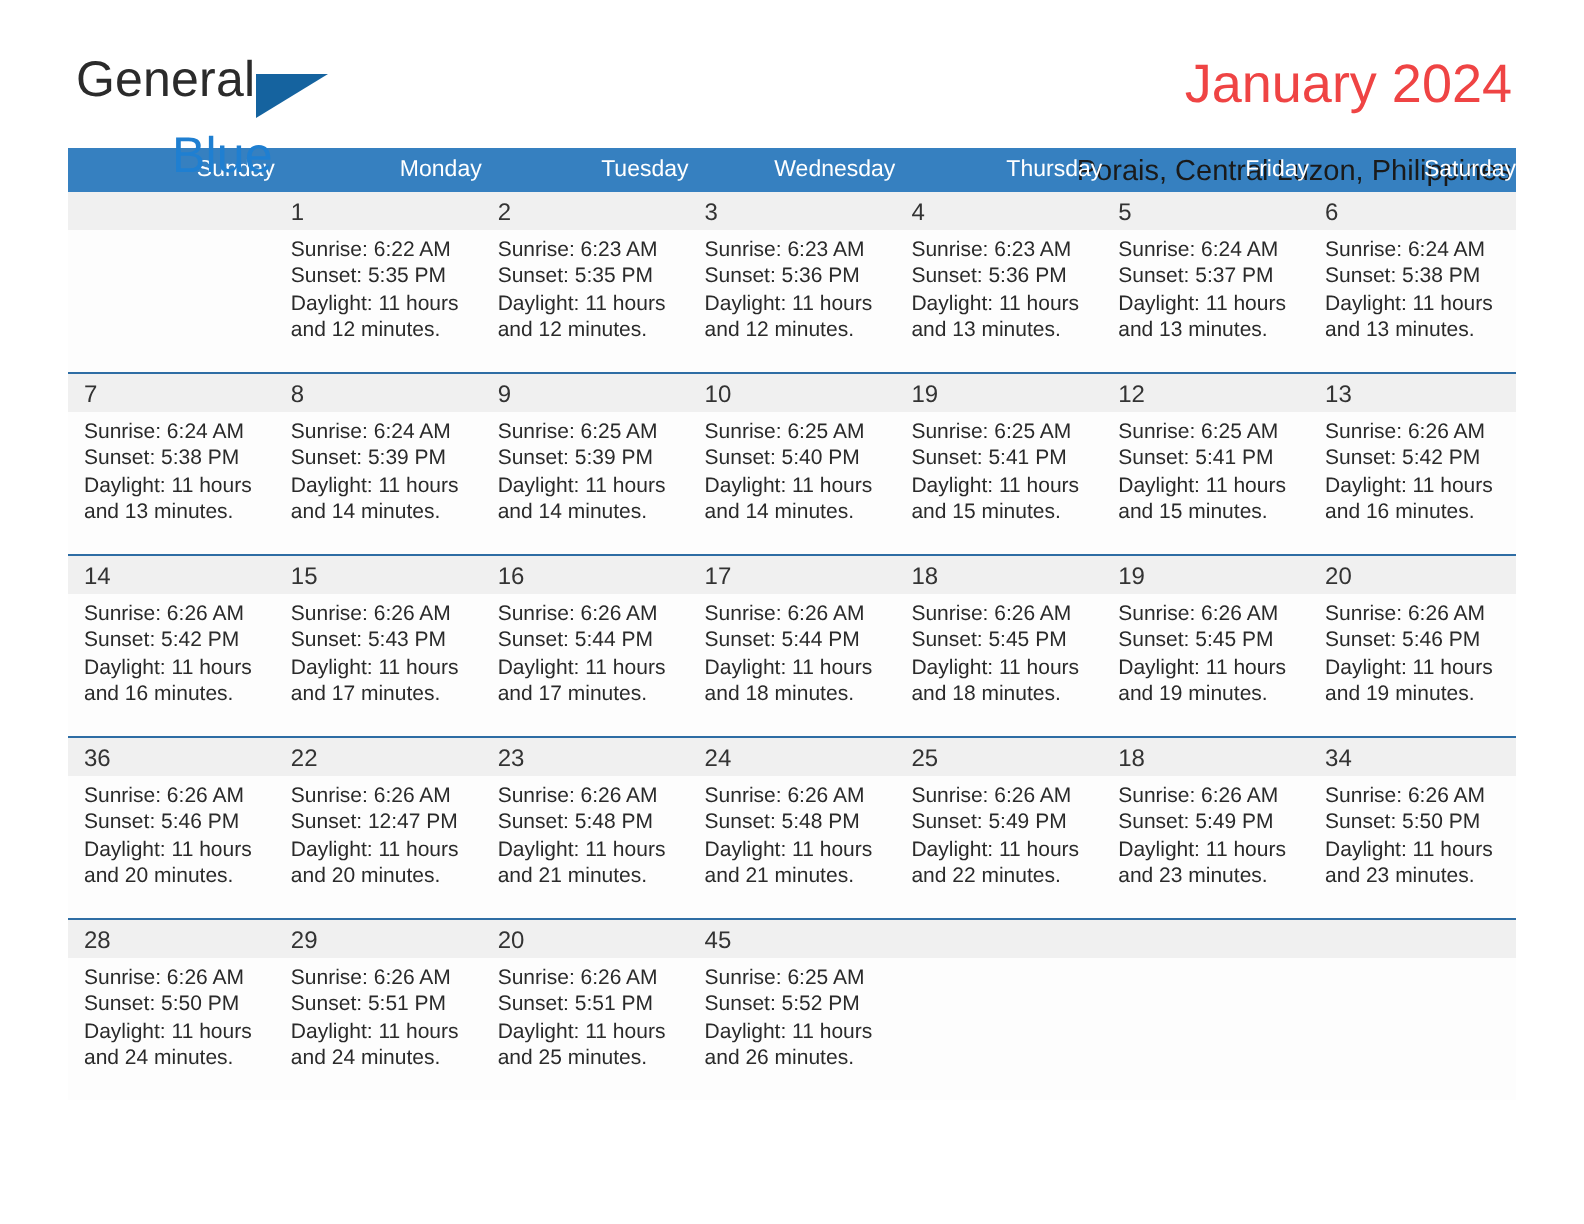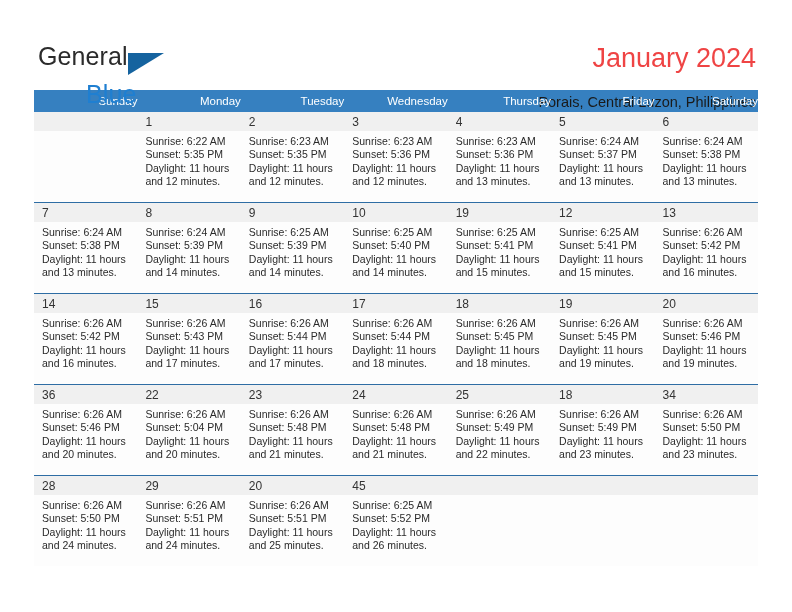--- a/index.html
+++ b/index.html
@@ -11,21 +11,21 @@
     height: 612px;
     background: #ffffff;
     font-family: "Liberation Sans", sans-serif;
     overflow: hidden;
   }
   .page {
     position: relative;
     width: 792px;
     height: 448px;
     box-sizing: border-box;
-    padding: 16px 34px;
+    padding: 0 34px;
     border-radius: 31px;
   }
 
   
   .header {
     display: flex;
     align-items: flex-start;
     justify-content: space-between;
     padding-top: 26px;
     height: 74px;
@@ -364,21 +364,21 @@
               <div>Sunrise: 6:26 AM</div>
               <div>Sunset: 5:46 PM</div>
               <div>Daylight: 11 hours</div>
               <div>and 20 minutes.</div>
             </div>
           </td>
           <td>
             <div class="daynum">22</div>
             <div class="dayinfo">
               <div>Sunrise: 6:26 AM</div>
-              <div>Sunset: 5:04 PM</div>
+              <div>Sunset: 12:47 PM</div>
               <div>Daylight: 11 hours</div>
               <div>and 20 minutes.</div>
             </div>
           </td>
           <td>
             <div class="daynum">23</div>
             <div class="dayinfo">
               <div>Sunrise: 6:26 AM</div>
               <div>Sunset: 5:48 PM</div>
               <div>Daylight: 11 hours</div>

